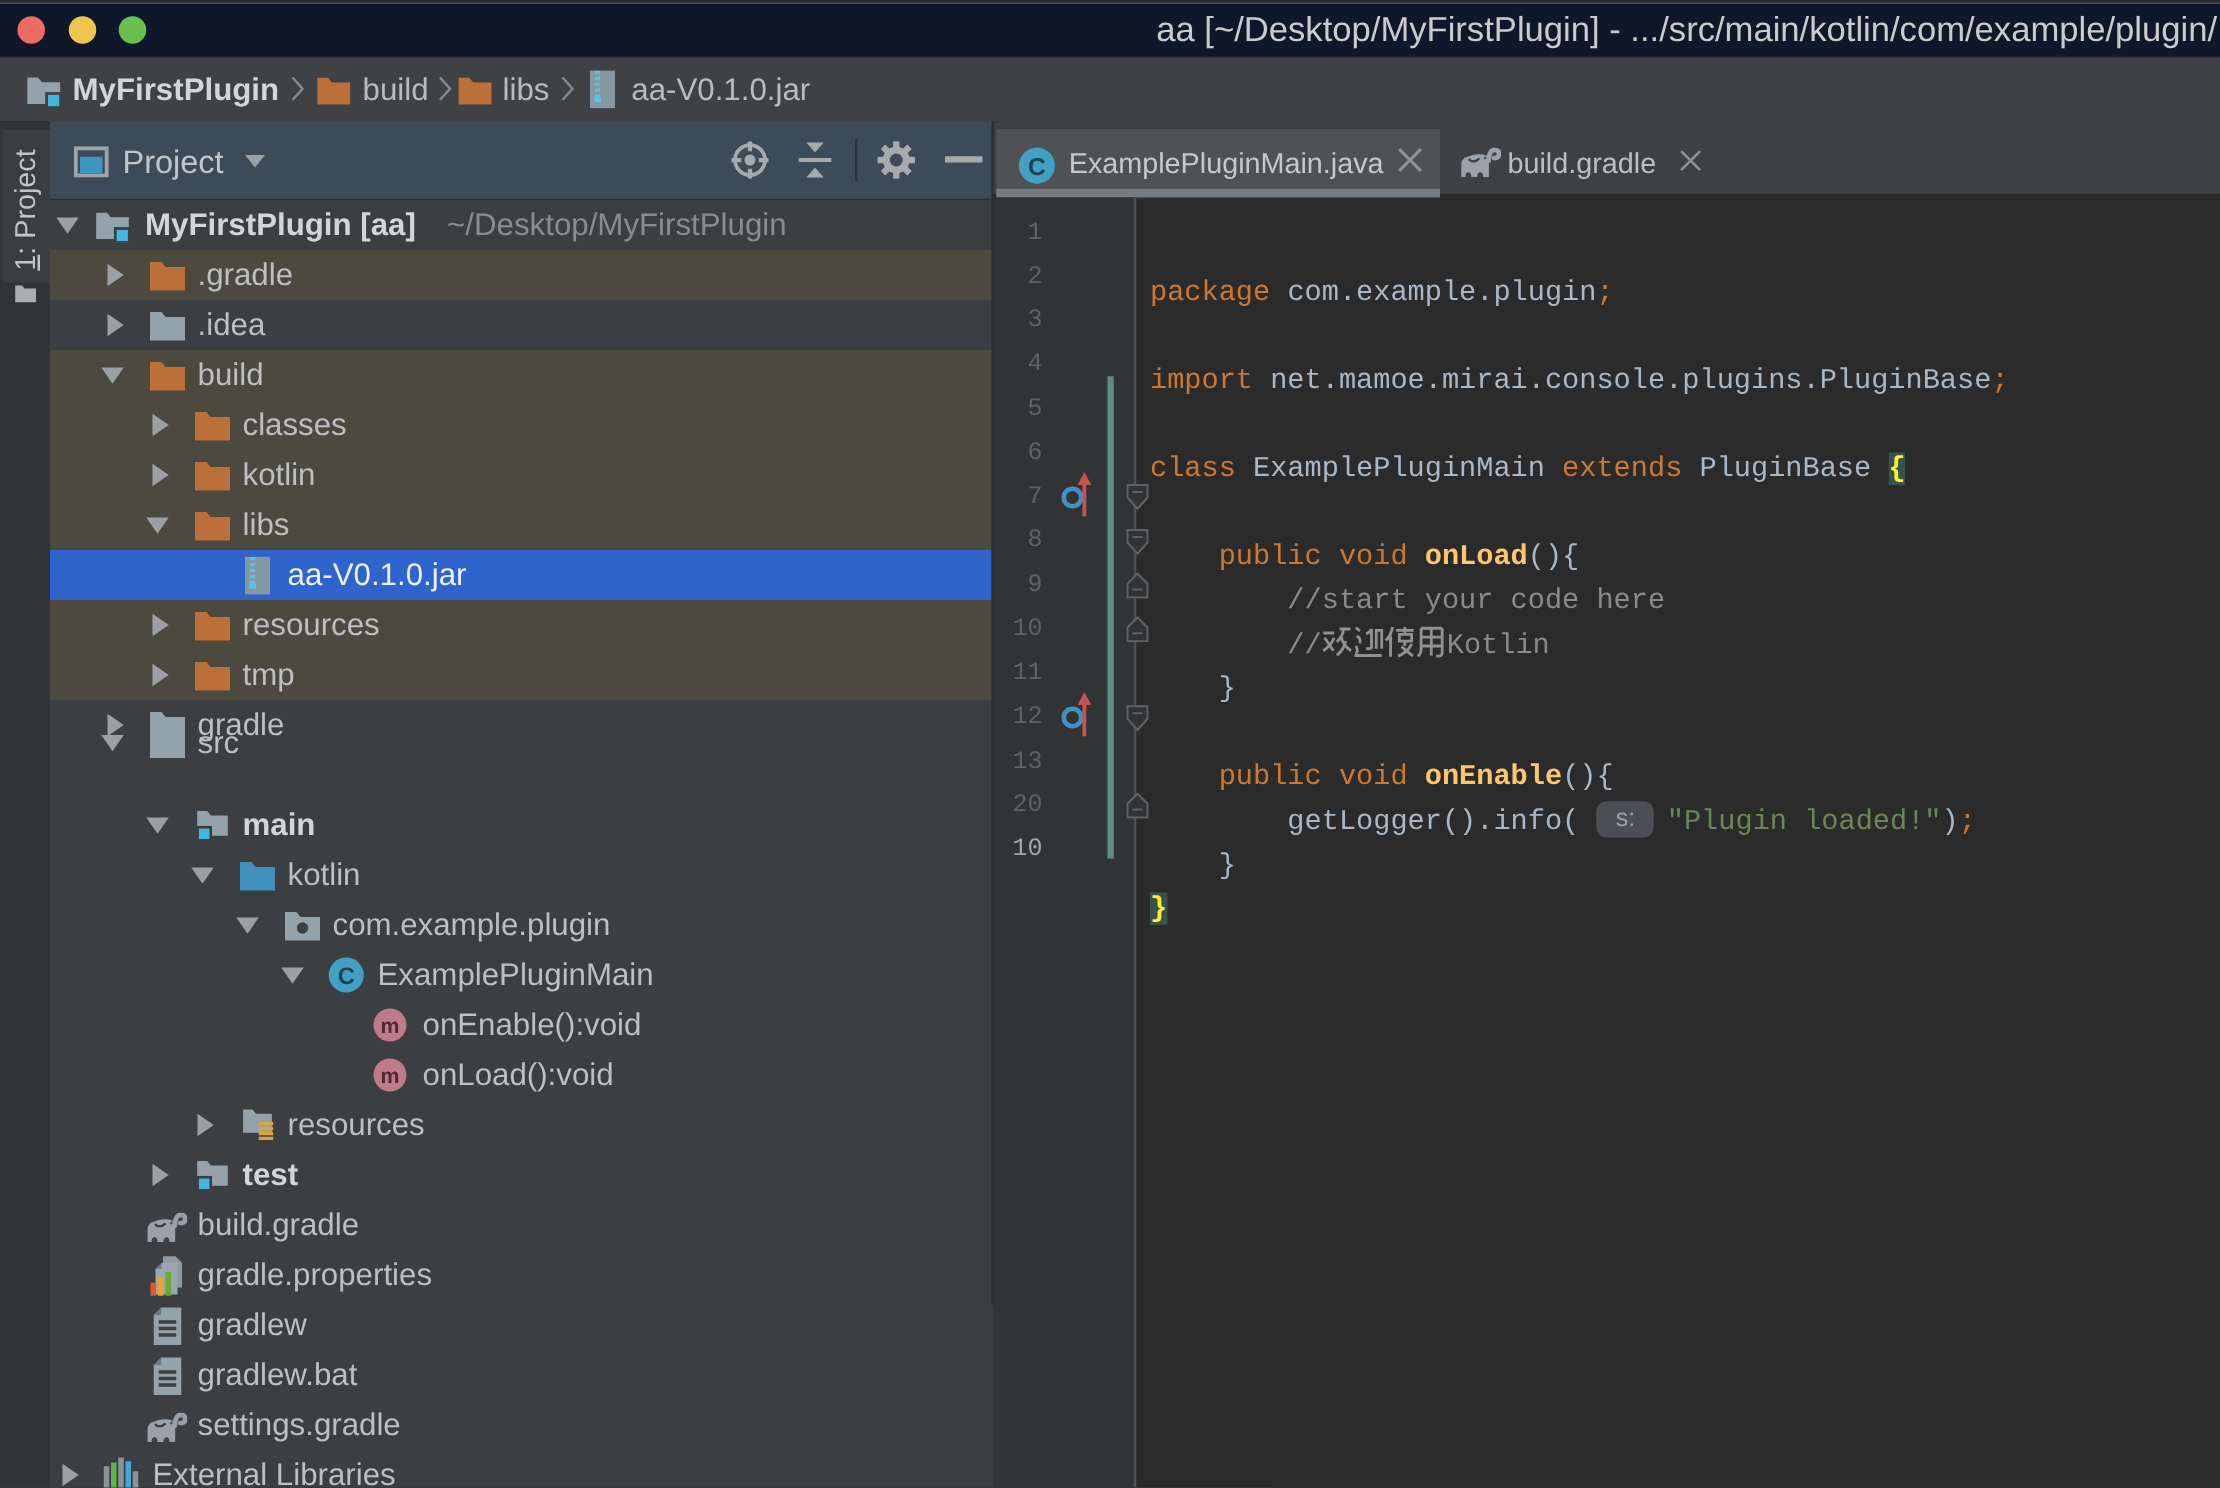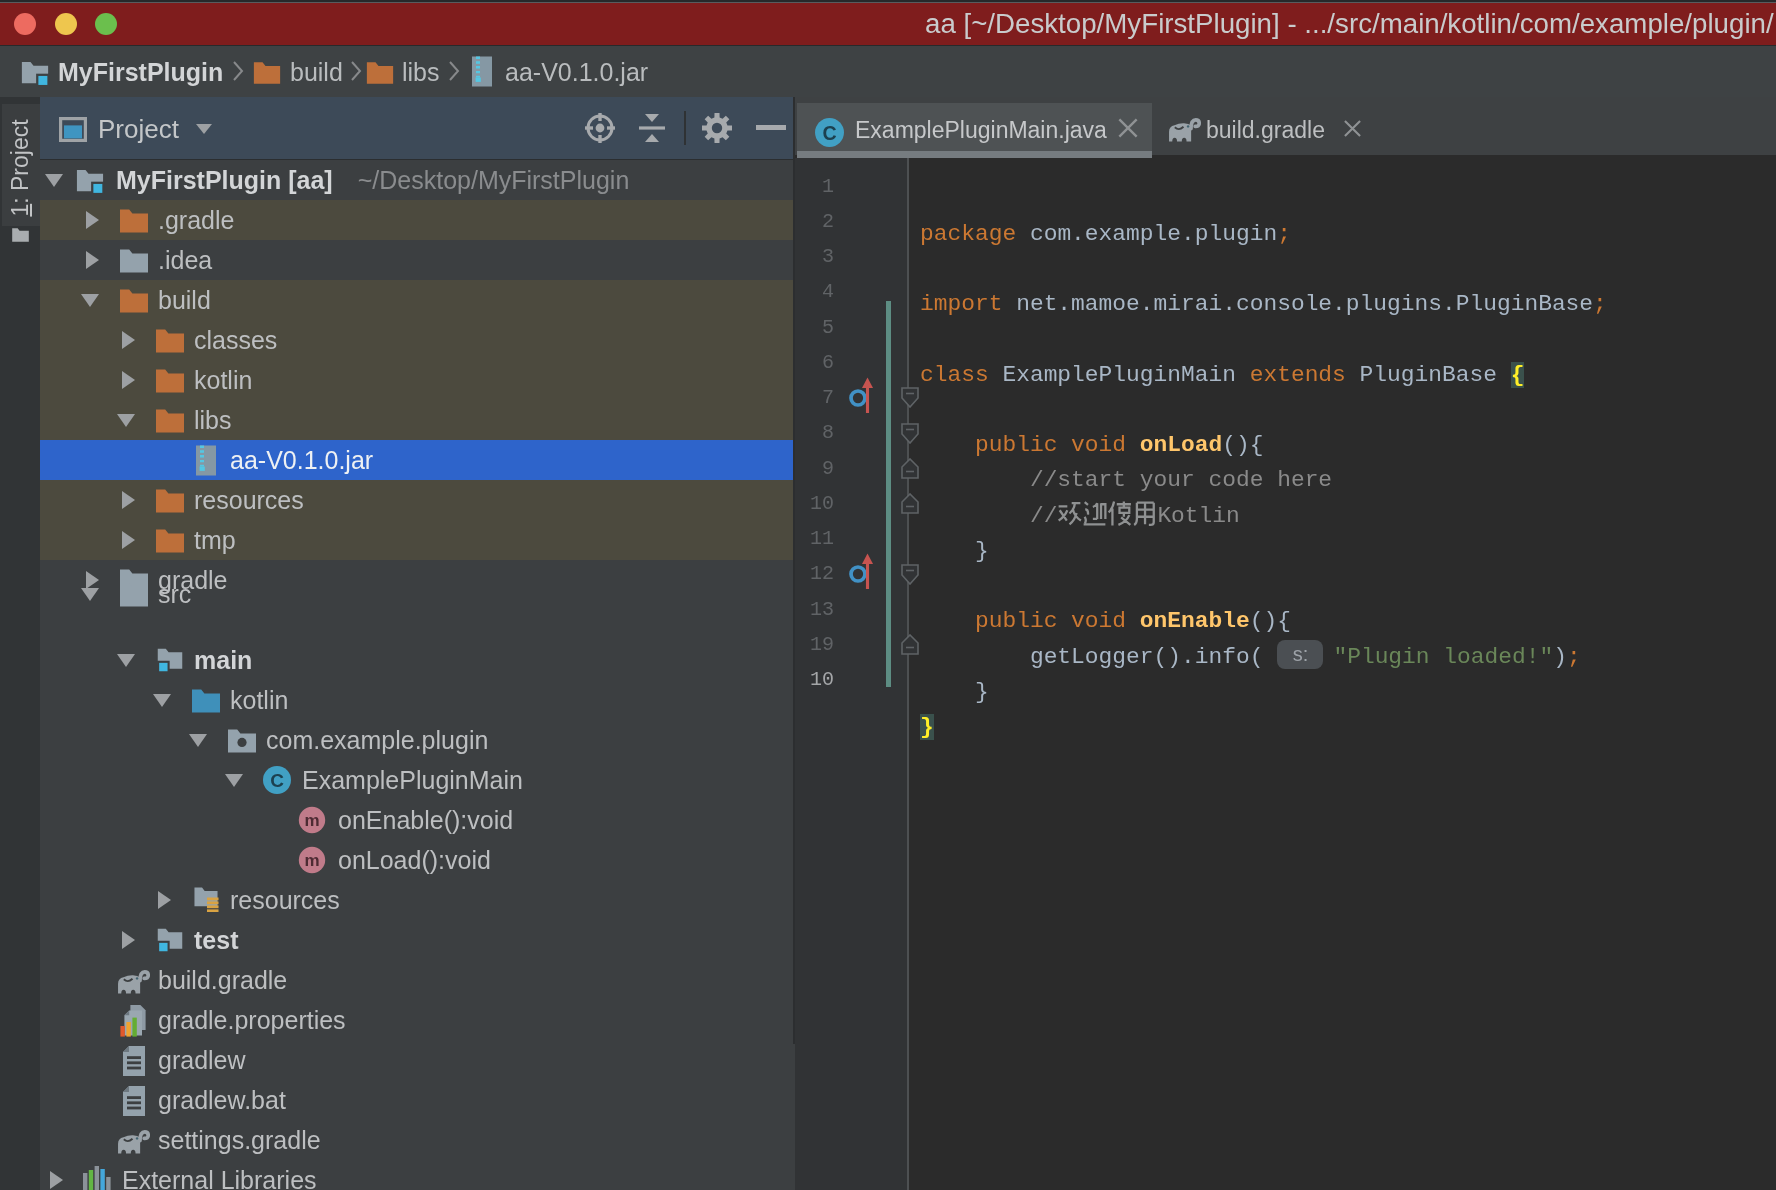--- a/index.html
+++ b/index.html
@@ -1,17 +1,17 @@
 <!DOCTYPE html>
 <html><head><meta charset="utf-8"><style>
 html,body{margin:0;padding:0;background:#3c3f41;}
 body{width:1776px;height:1190px;overflow:hidden;position:relative;font-family:"Liberation Sans",sans-serif;}
 .abs{position:absolute;}
 
-#titlebar{left:0;top:0;width:1776px;height:45px;background:#7f1d1d;border-bottom:1px solid #282a2c;}
+#titlebar{left:0;top:0;width:1776px;height:45px;background:#0f172a;border-bottom:1px solid #282a2c;}
 #titletext{left:925px;top:0;height:45px;line-height:47px;font-size:27.7px;color:#c9cbcc;white-space:nowrap;}
 .tl{top:13px;width:22px;height:22px;border-radius:50%;}
 #crumbs{left:0;top:46px;width:1776px;height:51px;background:#3e4244;border-bottom:1px solid #313436;}
 .crumbtxt{top:0;height:51px;line-height:53px;font-size:25px;color:#b9bcbe;white-space:nowrap;}
 .chev{top:14px;width:12px;height:22px;}
 
 #stripe{left:0;top:97px;width:40px;height:1093px;background:#313436;}
 #stripebtn{left:2px;top:7px;width:38px;height:122px;background:#3b3e40;}
 #stripelabel{left:-29px;top:51px;width:98px;height:40px;line-height:40px;font-size:23px;color:#c2c4c6;transform:rotate(-90deg);text-align:center;white-space:nowrap;}
 
@@ -368,21 +368,21 @@
     <div class="lnum" style="top:116px">4</div>
     <div class="lnum" style="top:152px">5</div>
     <div class="lnum" style="top:187px">6</div>
     <div class="lnum" style="top:222px">7</div>
     <div class="lnum" style="top:257px">8</div>
     <div class="lnum" style="top:293px">9</div>
     <div class="lnum" style="top:328px">10</div>
     <div class="lnum" style="top:363px">11</div>
     <div class="lnum" style="top:398px">12</div>
     <div class="lnum" style="top:434px">13</div>
-    <div class="lnum" style="top:469px">19</div>
+    <div class="lnum" style="top:469px">20</div>
     <div class="lnum" style="top:504px;color:#a4a6a8">10</div>
   </div>
   <div class="abs" style="left:91px;top:204px;width:5px;height:386px;background:#5d8d83;"></div>
   <svg class="abs" style="left:48px;top:279px" width="36" height="44" viewBox="0 0 36 44">
       <circle cx="15" cy="22" r="7" fill="none" stroke="#4191c5" stroke-width="3.7"></circle>
       <line x1="24.5" y1="9" x2="24.5" y2="37" stroke="#c75450" stroke-width="3.1"></line>
       <path d="M24.5 1.5L19 12h11z" fill="#c75450"></path>
     </svg>
   <svg class="abs" style="left:48px;top:455px" width="36" height="44" viewBox="0 0 36 44">
       <circle cx="15" cy="22" r="7" fill="none" stroke="#4191c5" stroke-width="3.7"></circle>

